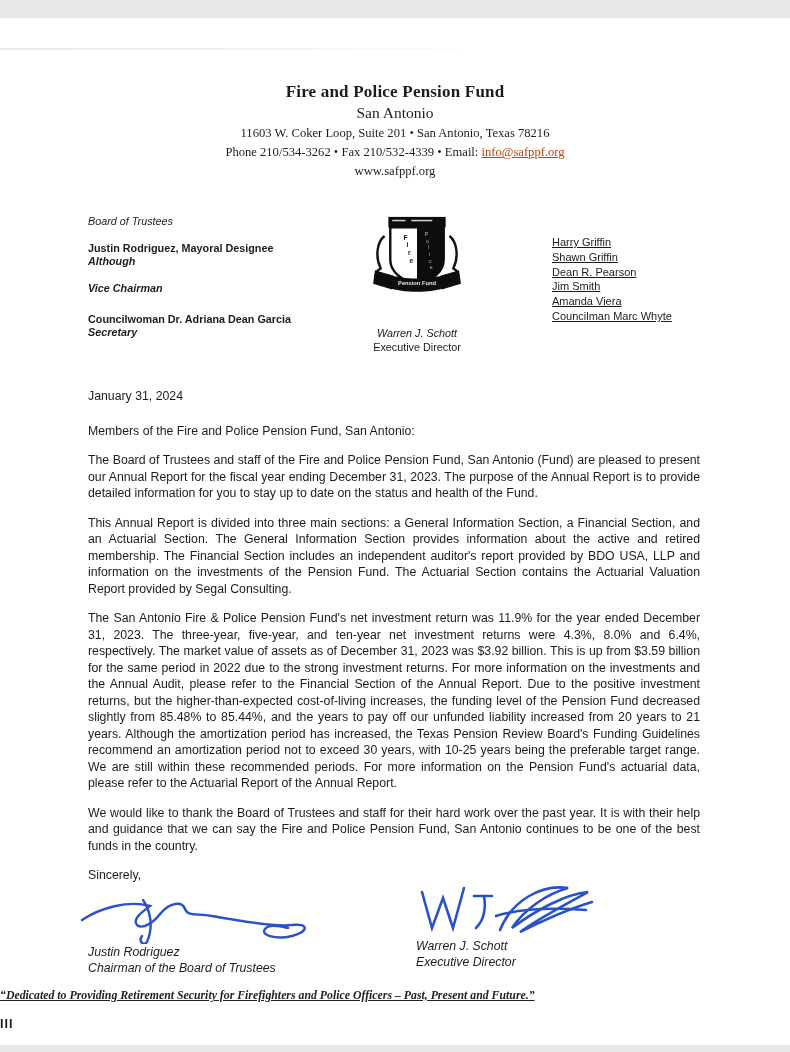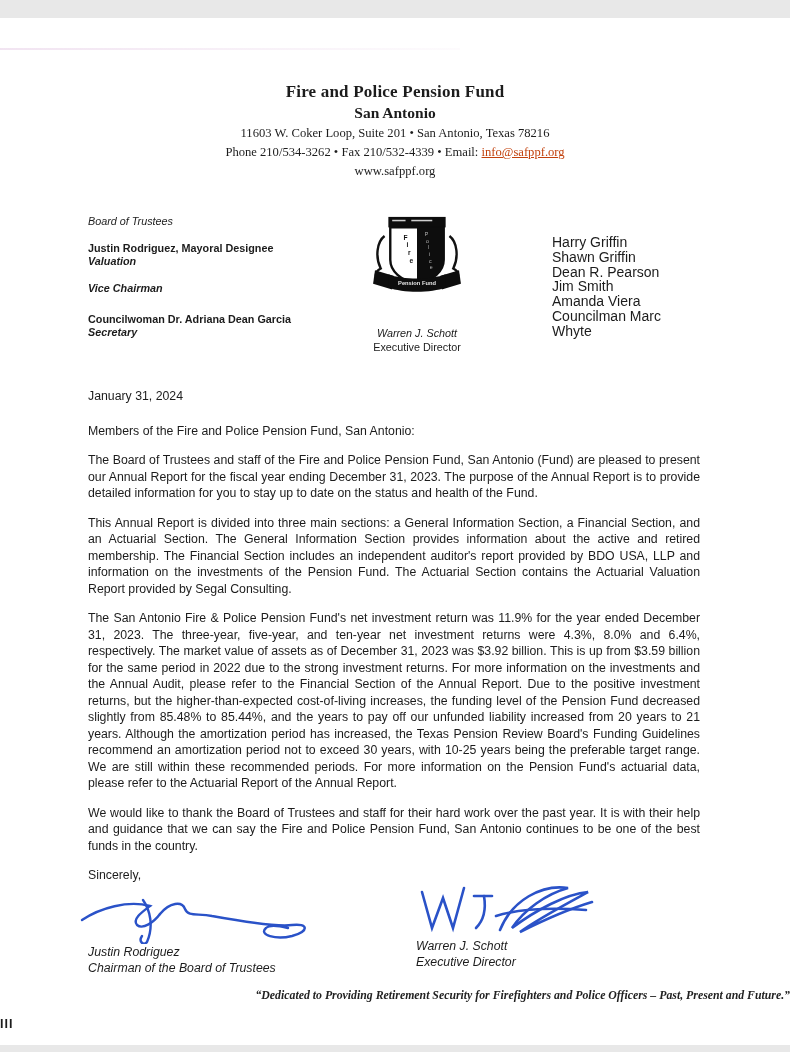--- a/index.html
+++ b/index.html
@@ -9,58 +9,58 @@
     width:790px; height:1027px;
     margin:18px auto;
     background:#ffffff;
     font-family:"Liberation Sans", sans-serif;
     color:#1c1c1c;
     overflow:hidden;
   }
   
   .letterhead { padding-top:64px; text-align:center; font-family:"Liberation Serif", serif; }
   .lh-title   { font-size:17px; font-weight:bold; letter-spacing:.2px; }
-  .lh-sub     { font-size:15.5px; font-weight:bold; margin-top:2px; }
+  .lh-sub     { font-size:15.5px; font-weight:normal; margin-top:2px; }
   .lh-line    { font-size:12.6px; line-height:16px; margin-top:3px; }
   .lh-line:first-of-type { margin-top:6px; }
   .lh-email   { text-decoration:underline; color:#c2410c; }
   
   .masthead { display:flex; padding:0 88px; margin-top:36px; }
   .col-left  { width:268px; font-size:10.8px; line-height:13px; }
   .col-left .heading { font-style:italic; margin-bottom:14px; }
   .trustee { margin-bottom:14px;font-weight:bold; }
   .trustee .t-title { font-style:italic; }
   .col-center { width:150px; text-align:center; margin-left:-14px; }
   .col-center .exec { margin-top:24px; font-size:10.8px; line-height:13.5px; }
   .exec-name { font-style:italic; }
-  .col-right { margin-left:auto; width:150px; padding-top:20px; font-size:14px; line-height:14.8px; }
+  .col-right { margin-left:auto; width:150px; padding-top:20px; font-size:11px; line-height:14.8px;text-decoration:underline; }
   
   .logo-svg { display:inline-block; }
   
   .body { padding:0 90px 0 88px; font-size:12.3px; line-height:16.5px; }
   .date { margin-top:34px; }
   .salutation { margin-top:18px; }
   .body p.para { margin-top:13px; text-align:justify; }
   .closing { margin-top:13px; }
   
   .sig-row { display:flex; padding:0 88px; margin-top:2px; }
   .sig-block { position:relative;font-style:italic; }
   .sig-left  { width:300px; }
   .sig-right { width:220px; margin-left:28px; }
   .sig-img { display:block; height:58px; }
   .sig-name, .sig-title { font-size:12.3px; line-height:16px; }
   .sig-left .sig-img  { margin-left:-8px; }
   .sig-right .sig-img { margin-top:-6px; }
   
   .footer-quote {
     position:absolute; left:0; right:0; bottom:42px;
-    text-align:right;
+    text-align:left;
     font-family:"Liberation Serif", serif;
     font-style:italic; font-weight:600;
-    font-size:11.8px; color:#222;
+    font-size:11.8px; color:#222;text-decoration:underline;
   }
   .page-number {
     position:absolute; left:0; right:0; bottom:14px;
     font-weight:bold; font-size:12.5px;
     letter-spacing:1px;
   }
   .scan-artifact {
     position:absolute; top:30px; left:0; width:460px; height:2px;
     background:linear-gradient(90deg, rgba(240,225,240,.9), rgba(250,245,250,.4));
   }
@@ -77,21 +77,21 @@
     <div class="lh-line">11603 W. Coker Loop, Suite 201 • San Antonio, Texas 78216</div>
     <div class="lh-line"><span>Phone 210/534-3262 • Fax 210/532-4339 • Email: </span><span class="lh-email">info@safppf.org</span></div>
     <div class="lh-line">www.safppf.org</div>
   </div>
 
   <div class="masthead">
     <div class="col-left">
       <div class="heading">Board of Trustees</div>
       <div class="trustee">
         <div>Justin Rodriguez, Mayoral Designee</div>
-        <div class="t-title">Valuation</div>
+        <div class="t-title">Although</div>
       </div>
       <div class="trustee">
         <div class="t-title">Vice Chairman</div>
       </div>
       <div class="trustee" style="margin-top:18px;">
         <div>Councilwoman Dr. Adriana Dean Garcia</div>
         <div class="t-title">Secretary</div>
       </div>
     </div>
 

